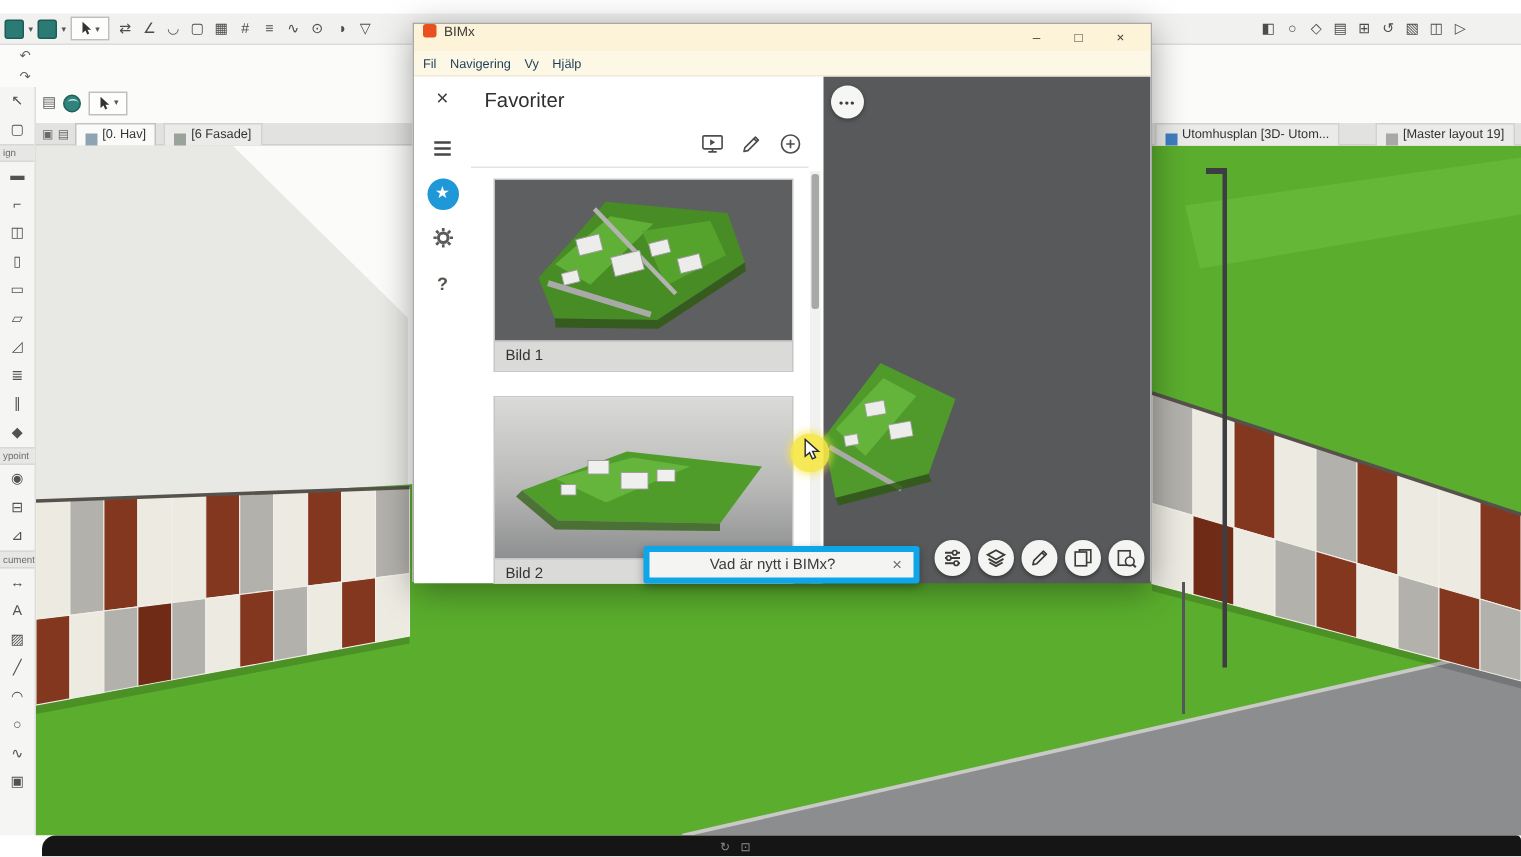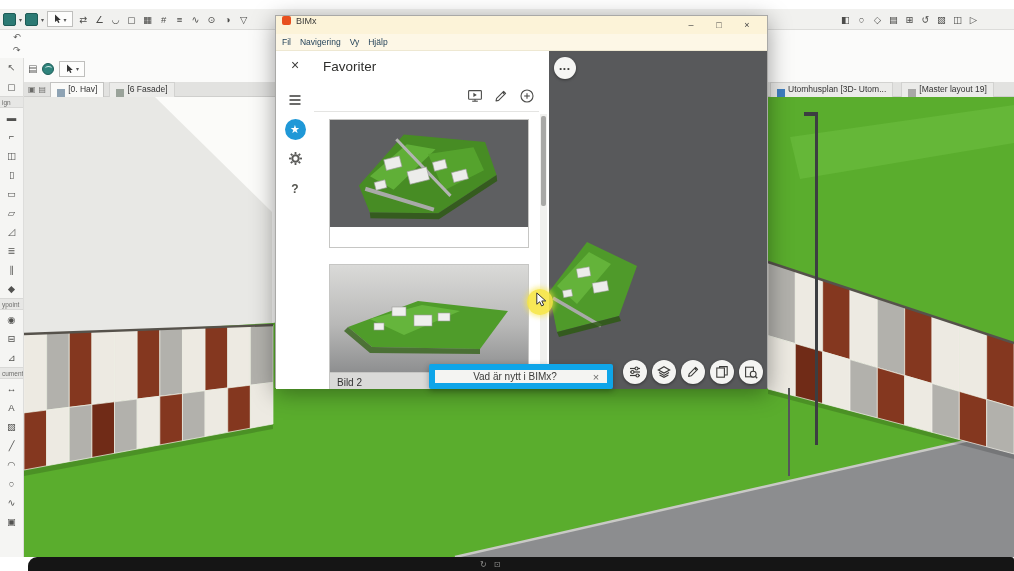--- a/index.html
+++ b/index.html
@@ -74,21 +74,21 @@
   .card{width:200px;height:129px;border:1px solid #c6c6c4;background:#fff;margin-bottom:16px}
   .card-img{width:198px;height:107px;display:block}
   .card-footer{height:20px;background:#dadad8;border-top:1px solid #c6c6c4;font-size:10px;color:#333;line-height:20px;padding-left:7px}
   .panel-scroll{position:absolute;right:2px;top:63px;bottom:0;width:7px;background:#f1f1ef}
   .scroll-thumb{position:absolute;left:1px;top:2px;width:5px;height:90px;background:#a8a8a6;border-radius:2px}
   .bimx-view{flex:1;background:#58595b;position:relative;overflow:hidden}
   .more-btn{position:absolute;left:5px;top:6px;width:22px;height:22px;border-radius:50%;background:#f6f6f4;display:flex;align-items:center;justify-content:center;font-size:8px;letter-spacing:1px;color:#3c3c3a;box-shadow:0 1px 3px rgba(0,0,0,.4)}
   .view-terrain{position:absolute;left:0;top:183px;width:100px;height:112px}
   .view-tools{position:absolute;left:74px;bottom:5px;display:flex;gap:5px}
   .vtool{width:24px;height:24px;border-radius:50%;background:#f4f4f2;display:flex;align-items:center;justify-content:center;box-shadow:0 1px 3px rgba(0,0,0,.45)}
-  .bimx-tooltip{position:absolute;left:153px;top:348px;width:184px;height:25px;background:#f4f4f2;border:6px solid #0ea5e9;border-radius:2px;box-shadow:0 2px 6px rgba(0,0,0,.3);display:flex;align-items:center;z-index:20}
+  .bimx-tooltip{position:absolute;left:153px;top:348px;width:184px;height:25px;background:#f4f4f2;border:4px solid #0ea5e9;border-radius:2px;box-shadow:0 2px 6px rgba(0,0,0,.3);display:flex;align-items:center;z-index:20}
   .tooltip-text{flex:1;text-align:center;font-size:10px;color:#3a3a38;padding-left:10px;white-space:nowrap}
   .tooltip-close{width:22px;text-align:center;font-size:11px;color:#6e6e6c}
 
   
   .cursor-highlight{left:527px;top:289px;width:26px;height:26px;border-radius:50%;background:rgba(246,229,68,.9);box-shadow:0 0 5px 2px rgba(246,229,68,.6);z-index:100}
   .cursor-highlight svg{position:absolute;left:8px;top:3px}
 </style>
 </head>
 <body>
 
@@ -163,21 +163,21 @@
             <span class="tab-icon" style="background: rgb(142, 163, 180);"></span>
             <span class="tab-label">[0. Hav]</span>
           </div>
           <div class="tab">
             <span class="tab-icon" style="background: rgb(154, 163, 154);"></span>
             <span class="tab-label">[6 Fasade]</span>
           </div>
         </span>
     </div>
     <div class="tabs-right">
-      <span style="display:flex;gap:8px">
+      <span style="display:flex;gap:24px">
           <div class="tab">
             <span class="tab-icon" style="background: rgb(63, 127, 192);"></span>
             <span class="tab-label">Utomhusplan [3D- Utom...</span>
           </div>
           <div class="tab">
             <span class="tab-icon" style="background: rgb(168, 168, 166);"></span>
             <span class="tab-label">[Master layout 19]</span>
           </div>
         </span>
     </div>
@@ -366,20 +366,21 @@
                 <g fill="#ececea" stroke="#9b9b99" stroke-width="0.6">
                   <rect x="56" y="34" width="16" height="11" transform="rotate(-8 64 39)"></rect>
                   <rect x="78" y="48" width="20" height="13" transform="rotate(-8 88 54)"></rect>
                   <rect x="44" y="56" width="11" height="8" transform="rotate(-8 49 60)"></rect>
                   <rect x="104" y="42" width="13" height="9" transform="rotate(-8 110 46)"></rect>
                   <rect x="122" y="54" width="15" height="10" transform="rotate(-8 129 59)"></rect>
                 </g>
                 <polygon points="36,86 104,94 166,62 166,68 104,100 36,92" fill="#2e5a14" opacity="0.85"></polygon>
               </g>
             </svg>
+            <div class="card-footer">Bild 1</div>
           </div>
           <div class="card">
             <svg class="card-img" viewBox="0 0 198 107">
               <defs>
                   <linearGradient id="skyGrad" x1="0" y1="0" x2="0" y2="1">
                     <stop offset="0" stop-color="#dadad8"></stop>
                     <stop offset="0.55" stop-color="#b9b9b8"></stop>
                     <stop offset="1" stop-color="#8e8f90"></stop>
                   </linearGradient>
                 </defs>

